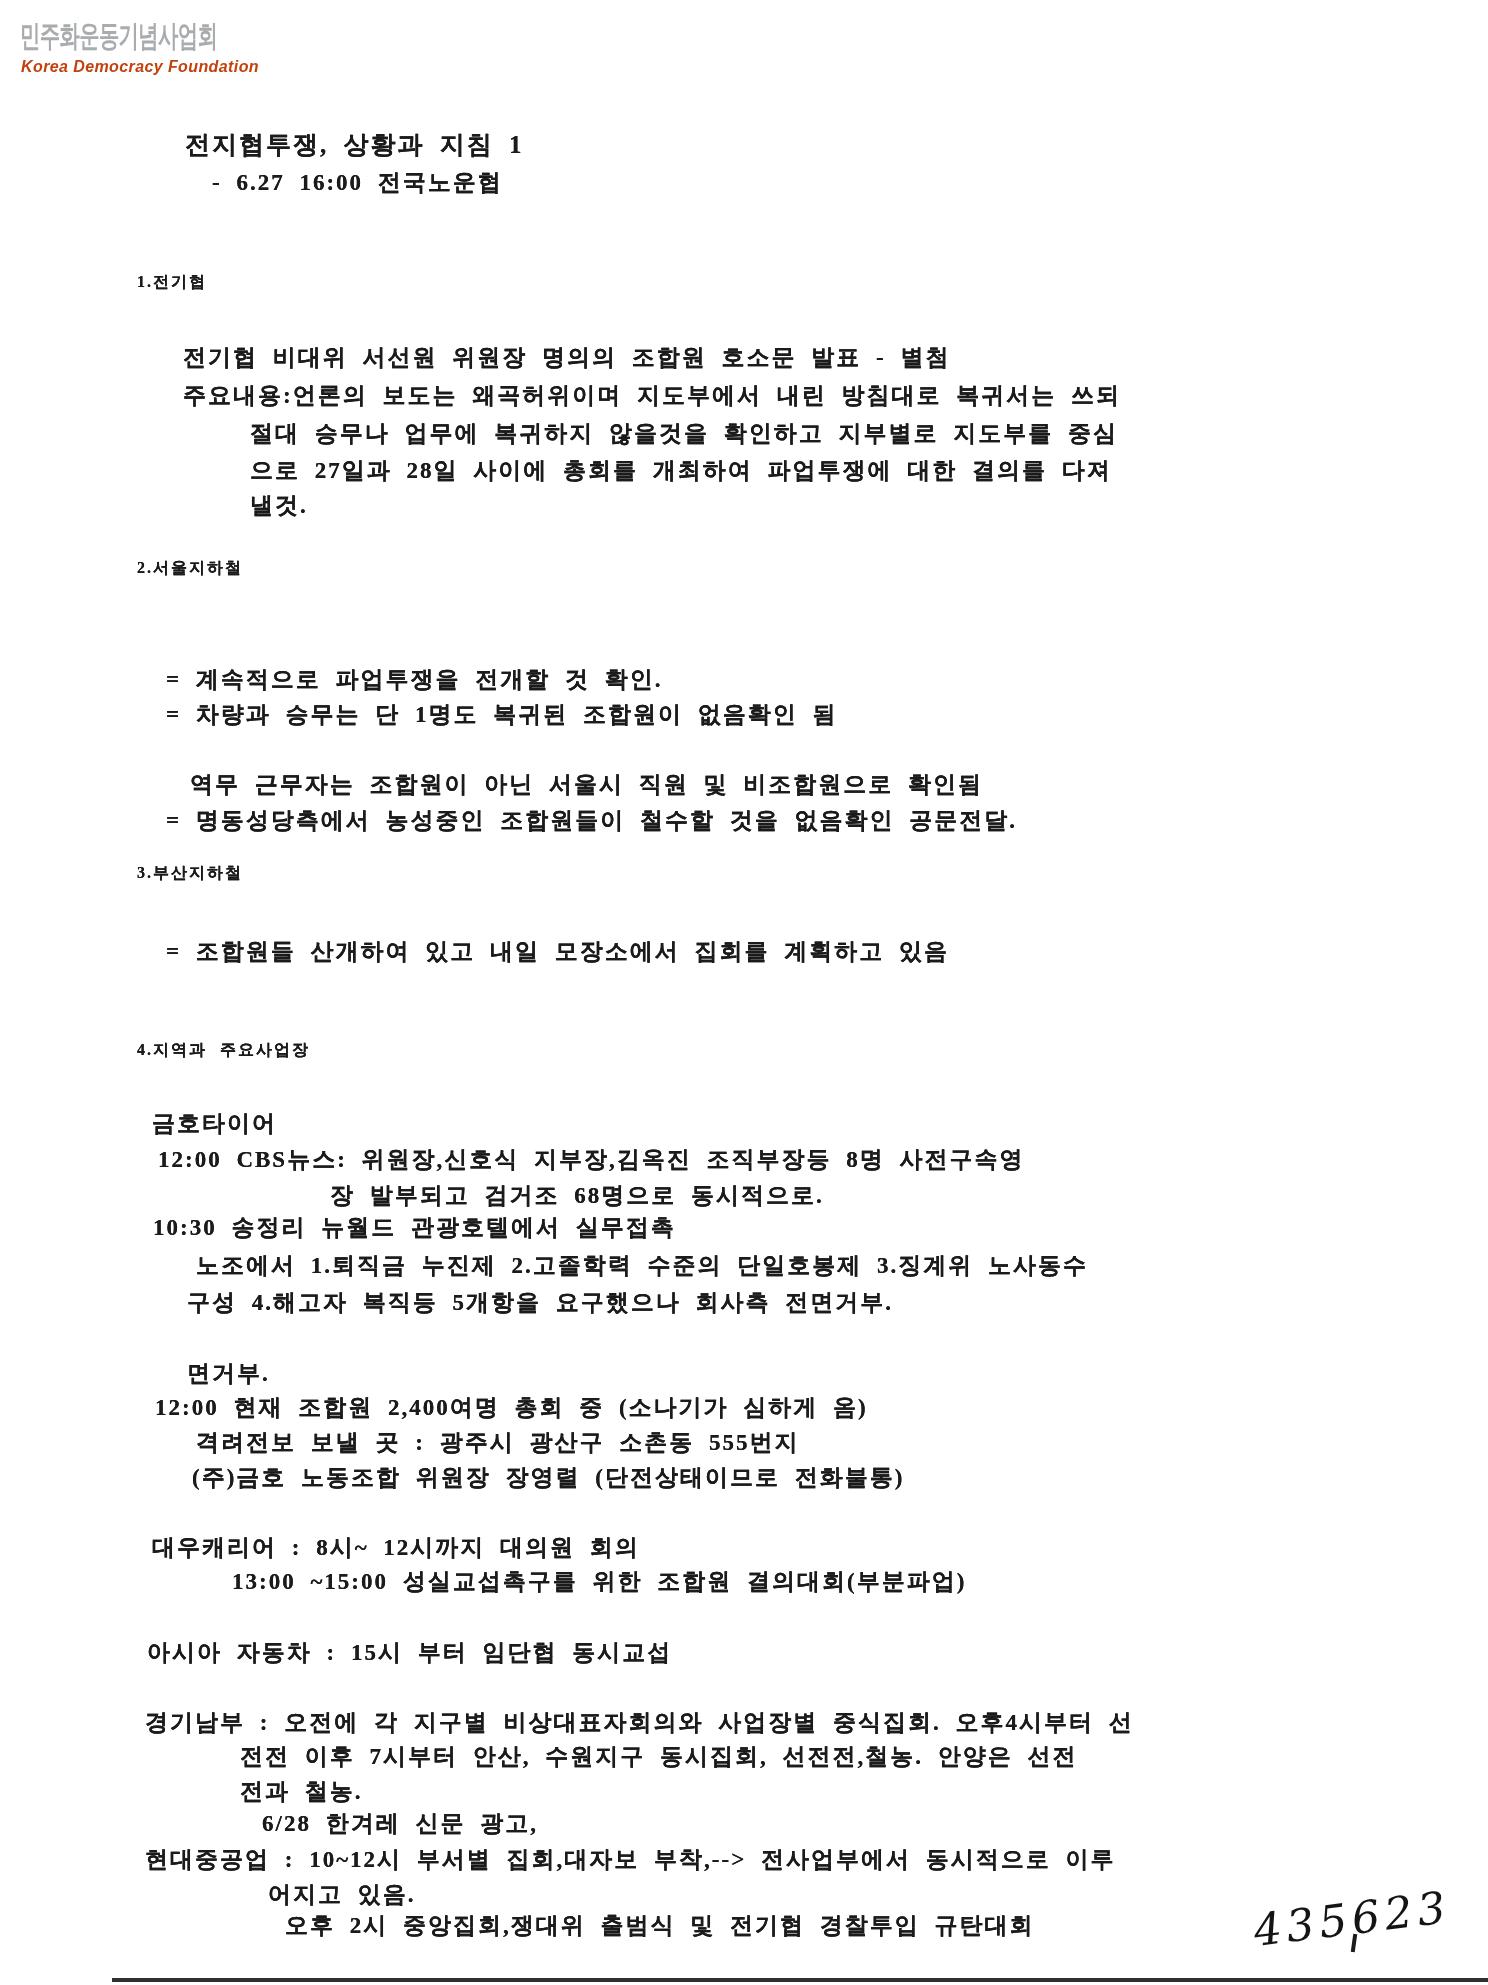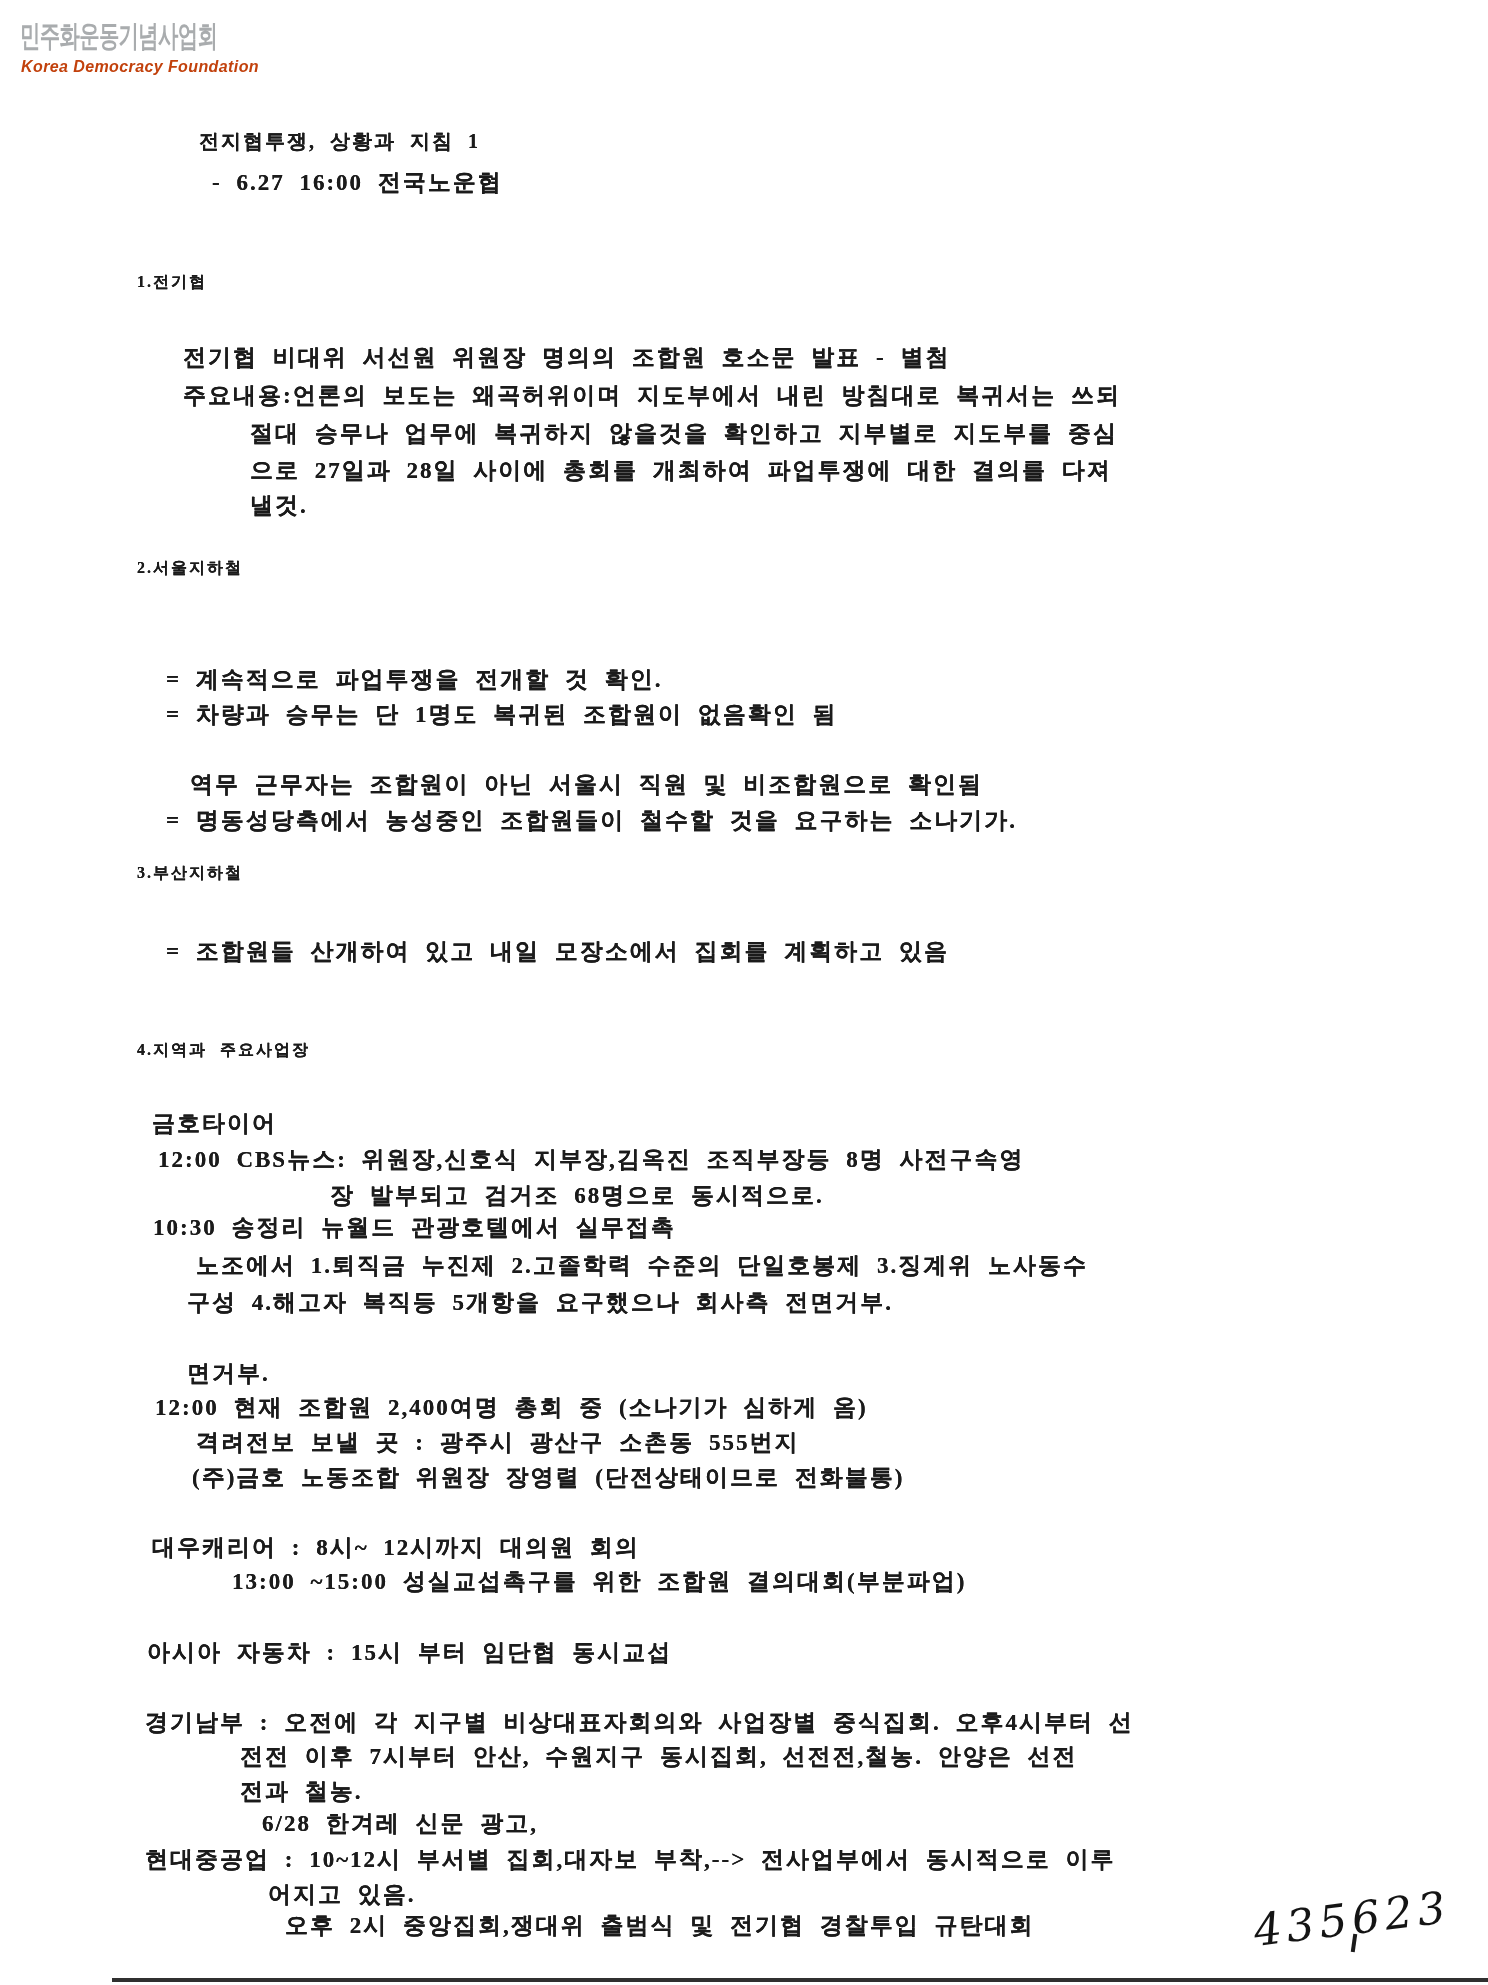--- a/index.html
+++ b/index.html
@@ -17,21 +17,21 @@
     position:absolute;
     font-size:23px;
     font-weight:600;
     letter-spacing:2px;
     word-spacing:7px;
     white-space:nowrap;
     color:#1b1b1b;
     text-shadow:0 0 .4px #1b1b1b;
   }
   .hd{font-size:16px;}
-  .t{font-size:20px;margin-left:14px;}
+  .t{font-size:25px;}
   
   .logo-kr{
     position:absolute;left:20px;top:16px;
     font-size:30px;font-weight:700;
     color:#a9acae;
     letter-spacing:-1px;
     transform:scaleX(0.68);
     transform-origin:left top;
     white-space:nowrap;
   }
@@ -80,21 +80,21 @@
   <div class="ln" style="left:183px;top:342px">전기협 비대위 서선원 위원장 명의의 조합원 호소문 발표 - 별첨</div>
   <div class="ln" style="left:250px;top:418px">절대 승무나 업무에 복귀하지 않을것을 확인하고 지부별로 지도부를 중심</div>
   <div class="ln" style="left:183px;top:380px">주요내용:언론의 보도는 왜곡허위이며 지도부에서 내린 방침대로 복귀서는 쓰되</div>
   <div class="ln" style="left:250px;top:455px">으로 27일과 28일 사이에 총회를 개최하여 파업투쟁에 대한 결의를 다져</div>
   <div class="ln" style="left:250px;top:490px">낼것.</div>
 
   <div class="ln hd" style="left:137px;top:558px">2.서울지하철</div>
   <div class="ln" style="left:166px;top:664px">= 계속적으로 파업투쟁을 전개할 것 확인.</div>
   <div class="ln" style="left:166px;top:699px">= 차량과 승무는 단 1명도 복귀된 조합원이 없음확인 됨</div>
   <div class="ln" style="left:190px;top:769px">역무 근무자는 조합원이 아닌 서울시 직원 및 비조합원으로 확인됨</div>
-  <div class="ln" style="left:166px;top:805px">= 명동성당측에서 농성중인 조합원들이 철수할 것을 요구하는 소나기가.</div>
+  <div class="ln" style="left:166px;top:805px">= 명동성당측에서 농성중인 조합원들이 철수할 것을 없음확인 공문전달.</div>
 
   <div class="ln hd" style="left:137px;top:863px">3.부산지하철</div>
   <div class="ln" style="left:166px;top:936px">= 조합원들 산개하여 있고 내일 모장소에서 집회를 계획하고 있음</div>
 
   <div class="ln hd" style="left:137px;top:1040px">4.지역과 주요사업장</div>
   <div class="ln" style="left:152px;top:1108px">금호타이어</div>
   <div class="ln" style="left:158px;top:1144px">12:00 CBS뉴스: 위원장,신호식 지부장,김옥진 조직부장등 8명  사전구속영</div>
   <div class="ln" style="left:330px;top:1180px">장 발부되고 검거조 68명으로 동시적으로.</div>
   <div class="ln" style="left:153px;top:1212px">10:30 송정리 뉴월드 관광호텔에서 실무접촉</div>
   <div class="ln" style="left:196px;top:1250px">노조에서 1.퇴직금 누진제 2.고졸학력 수준의 단일호봉제 3.징계위 노사동수</div>

